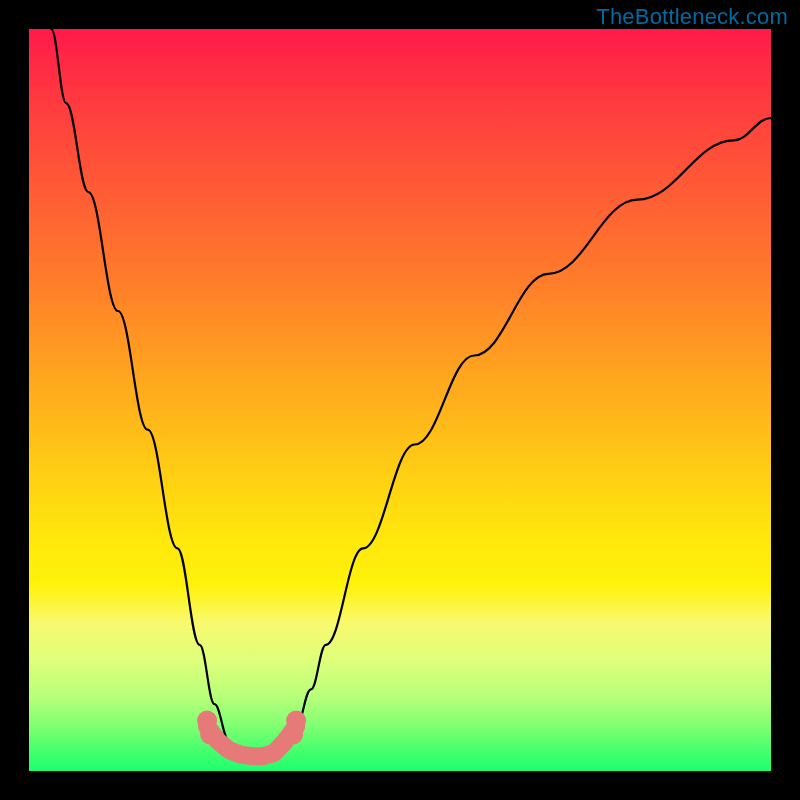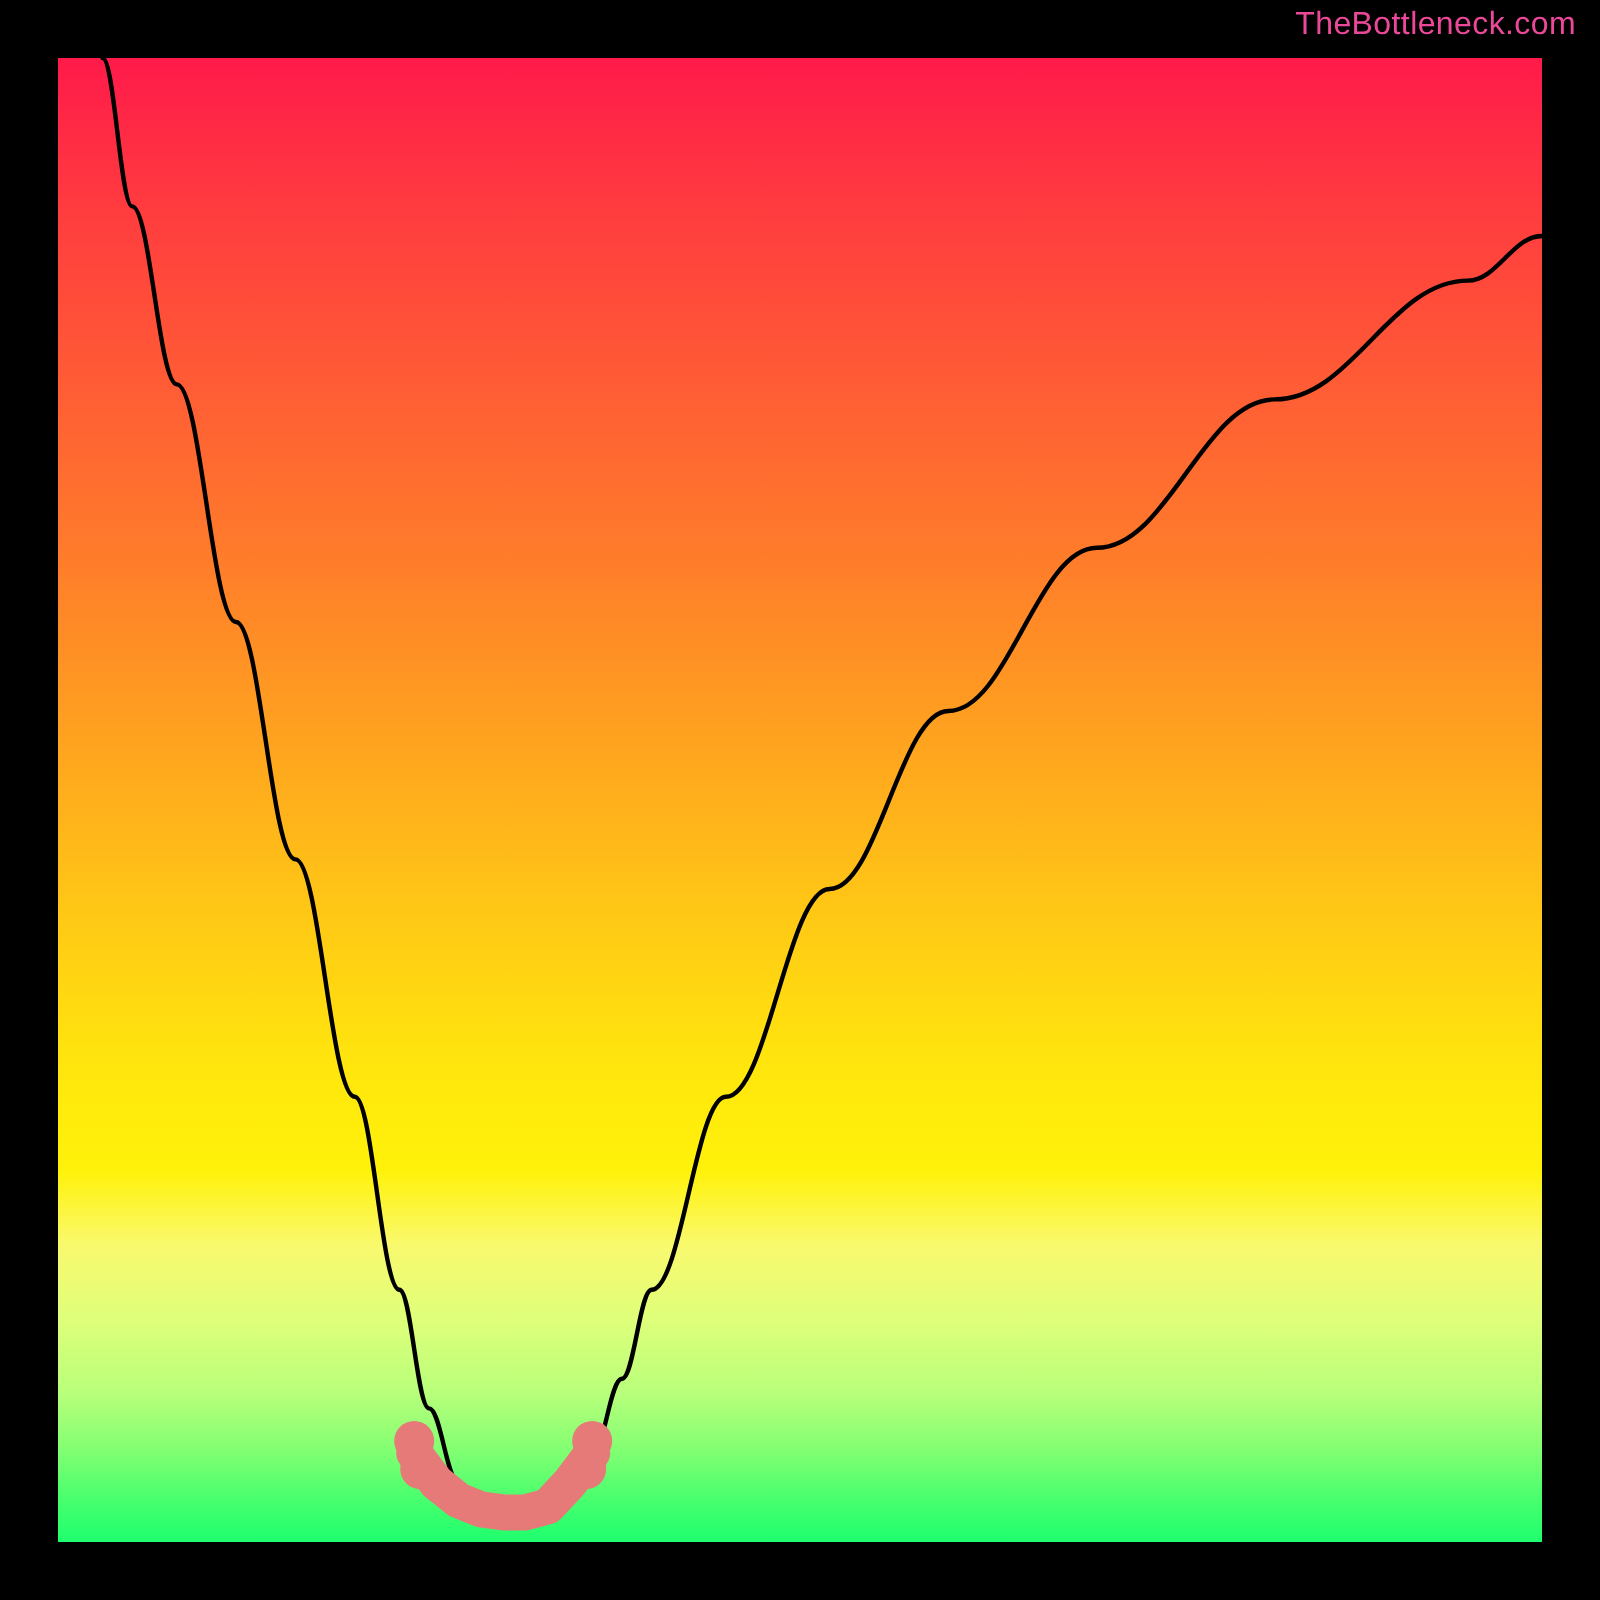--- a/index.html
+++ b/index.html
@@ -39,22 +39,22 @@
       #b8ff7a 90%,
       #7fff72 94%,
       #4aff6e 97%,
       #1eff6e 100%
     );
   }
   .watermark {
     position: absolute;
     top: 4px;
     right: 12px;
-    color: #ec4899;
-    font-size: 16px;
+    color: #0369a1;
+    font-size: 22px;
     font-weight: 500;
     letter-spacing: 0.2px;
     z-index: 10;
   }
   svg.curves {
     position: absolute;
     left: 0;
     top: 0;
     width: 742px;
     height: 742px;

